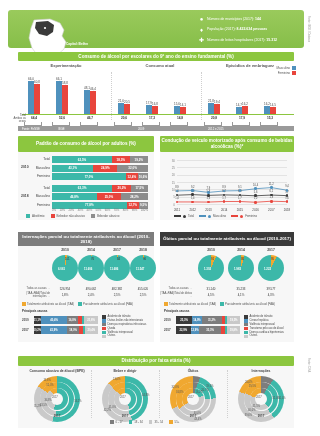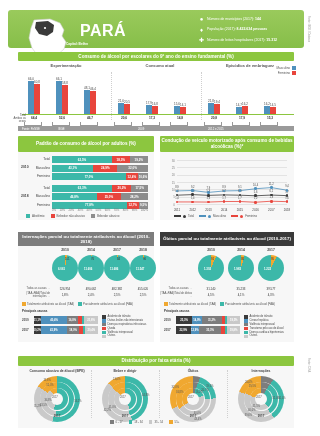--- a/index.html
+++ b/index.html
@@ -115,21 +115,20 @@
 <body>
 
 <div class="page">
 
   <div class="header">
     <svg class="map" viewBox="0 0 58 46">
       <path d="M14 4 L30 3 L40 7 L44 14 L42 20 L46 26 L44 33 L36 40 L26 43 L18 40 L12 32 L9 22 L11 12 Z" fill="#ffffff" stroke="#cfcfcf" stroke-width="0.6"></path>
       <path d="M16 6 L28 5 L34 9 L33 16 L27 20 L19 18 L15 12 Z" fill="#3a3a3a"></path>
       <circle cx="25" cy="12" r="1.1" fill="#ffffff"></circle>
     </svg>
-    <div class="state-title">PARÁ</div>
     <div class="capital">Capital: Belém</div>
     <div class="facts">
       <div class="fact">
         <span class="ic">●</span>
         <span class="tx">
           <span>Número de municípios (2017):</span> <b>144</b>
         </span>
       </div>
       <div class="fact">
         <span class="ic">♦</span>

